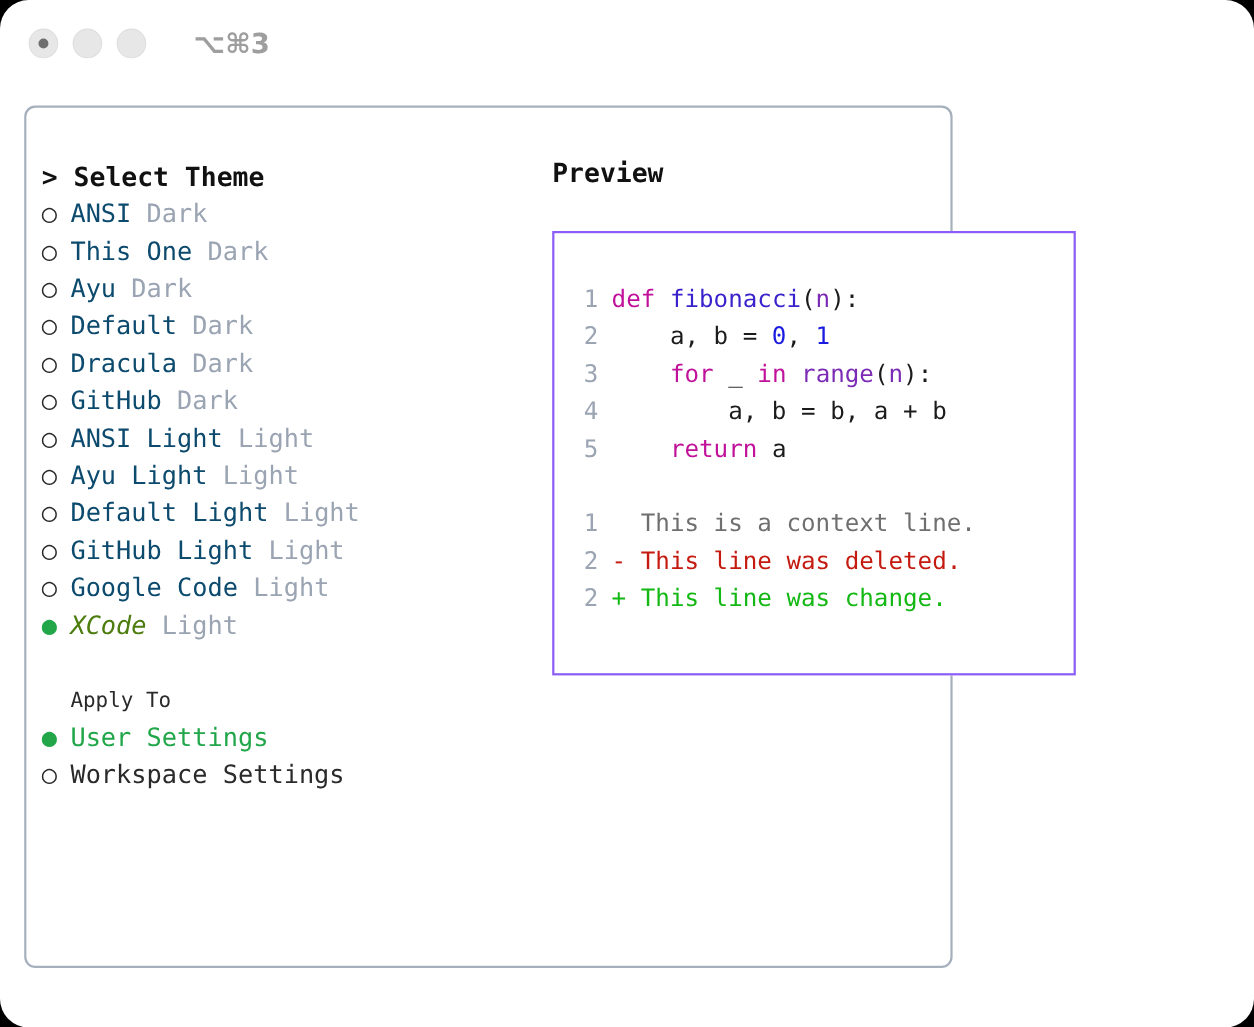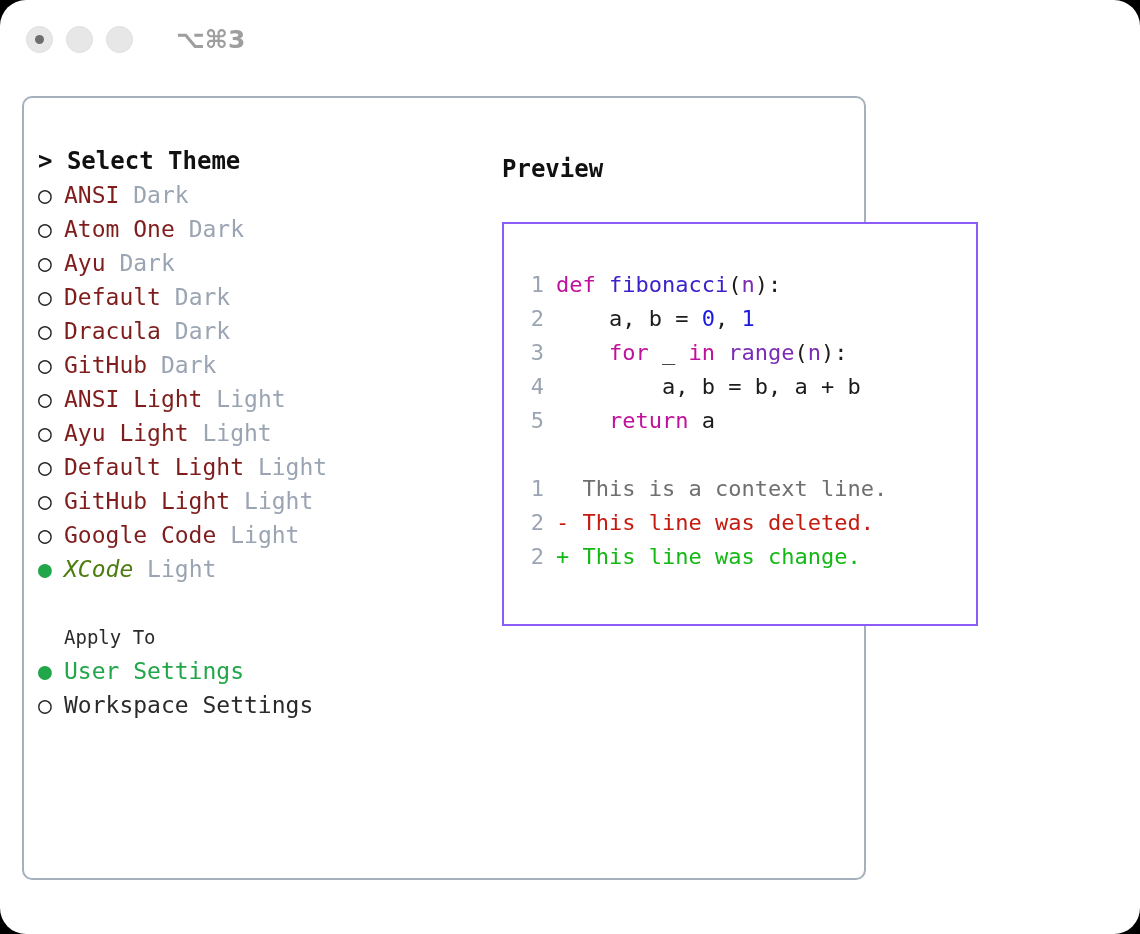--- a/index.html
+++ b/index.html
@@ -103,21 +103,21 @@
     line-height: 34px;
     color: #2a2a2a;
     white-space: pre;
   }
   .bullet {
     display: inline-block;
     width: 26px;
   }
   .bullet.hollow { color: #2a2a2a; }
   .bullet.filled { color: #21a64a; }
-  .theme-name { color: #7f1d1d; }
+  .theme-name { color: #0c4a6e; }
   .theme-row.selected .theme-name { color: #4d7c0f; font-style: italic; }
   .theme-variant { color: #9aa4b2; }
 
   .spacer-sm { height: 34px; }
 
   #apply-title {
     font-size: 19px;
     line-height: 34px;
     color: #2a2a2a;
     white-space: pre;
@@ -139,21 +139,21 @@
     color: #9aa4b2;
     width: 405px;
     white-space: normal;
     word-spacing: 0px;
   }
 
   
   #right-col {
     position: absolute;
     left: 478px;
-    top: 54px;
+    top: 42px;
     width: 500px;
   }
 
   #preview-box {
     margin-top: 36px;
     width: 476px;
     height: 404px;
     border: 2px solid #8b5cf6;
     box-sizing: border-box;
     background: #ffffff;
@@ -207,21 +207,21 @@
     <div id="shortcut">⌥⌘3</div>
   </div>
 
   <div id="card">
     <div id="card-inner">
 
       <div id="left-col">
         <div class="panel-title">&gt; Select Theme</div>
         <div id="theme-list">
             <div class="theme-row"><span class="bullet hollow">○</span><span class="theme-name">ANSI</span><span> </span><span class="theme-variant">Dark</span></div>
-            <div class="theme-row"><span class="bullet hollow">○</span><span class="theme-name">Atom One</span><span> </span><span class="theme-variant">Dark</span></div>
+            <div class="theme-row"><span class="bullet hollow">○</span><span class="theme-name">This One</span><span> </span><span class="theme-variant">Dark</span></div>
             <div class="theme-row"><span class="bullet hollow">○</span><span class="theme-name">Ayu</span><span> </span><span class="theme-variant">Dark</span></div>
             <div class="theme-row"><span class="bullet hollow">○</span><span class="theme-name">Default</span><span> </span><span class="theme-variant">Dark</span></div>
             <div class="theme-row"><span class="bullet hollow">○</span><span class="theme-name">Dracula</span><span> </span><span class="theme-variant">Dark</span></div>
             <div class="theme-row"><span class="bullet hollow">○</span><span class="theme-name">GitHub</span><span> </span><span class="theme-variant">Dark</span></div>
             <div class="theme-row"><span class="bullet hollow">○</span><span class="theme-name">ANSI Light</span><span> </span><span class="theme-variant">Light</span></div>
             <div class="theme-row"><span class="bullet hollow">○</span><span class="theme-name">Ayu Light</span><span> </span><span class="theme-variant">Light</span></div>
             <div class="theme-row"><span class="bullet hollow">○</span><span class="theme-name">Default Light</span><span> </span><span class="theme-variant">Light</span></div>
             <div class="theme-row"><span class="bullet hollow">○</span><span class="theme-name">GitHub Light</span><span> </span><span class="theme-variant">Light</span></div>
             <div class="theme-row"><span class="bullet hollow">○</span><span class="theme-name">Google Code</span><span> </span><span class="theme-variant">Light</span></div>
             <div class="theme-row selected"><span class="bullet filled">●</span><span class="theme-name">XCode</span><span> </span><span class="theme-variant">Light</span></div>

